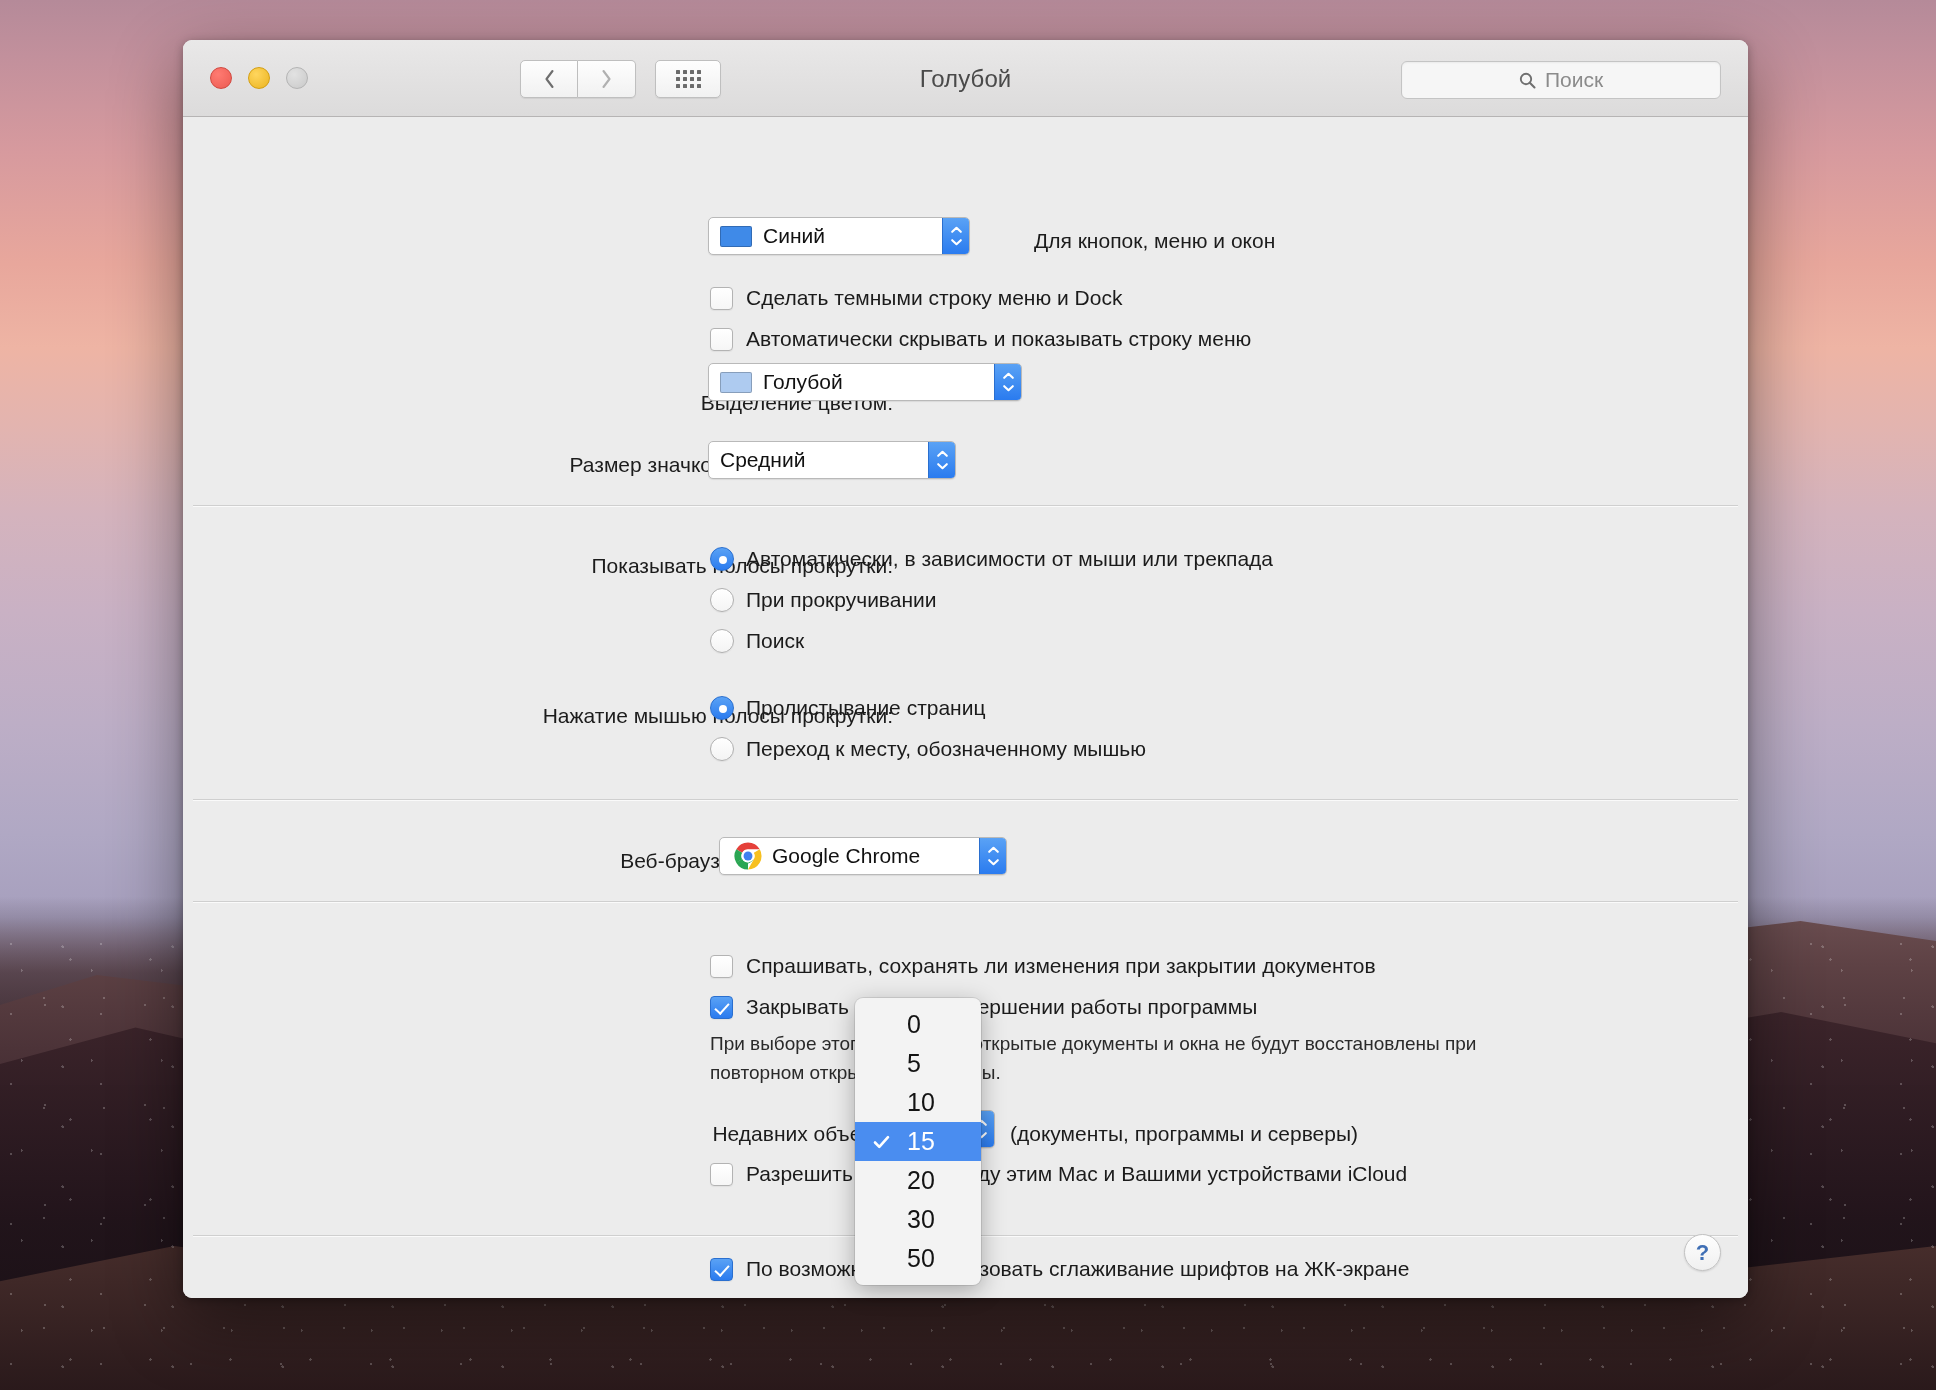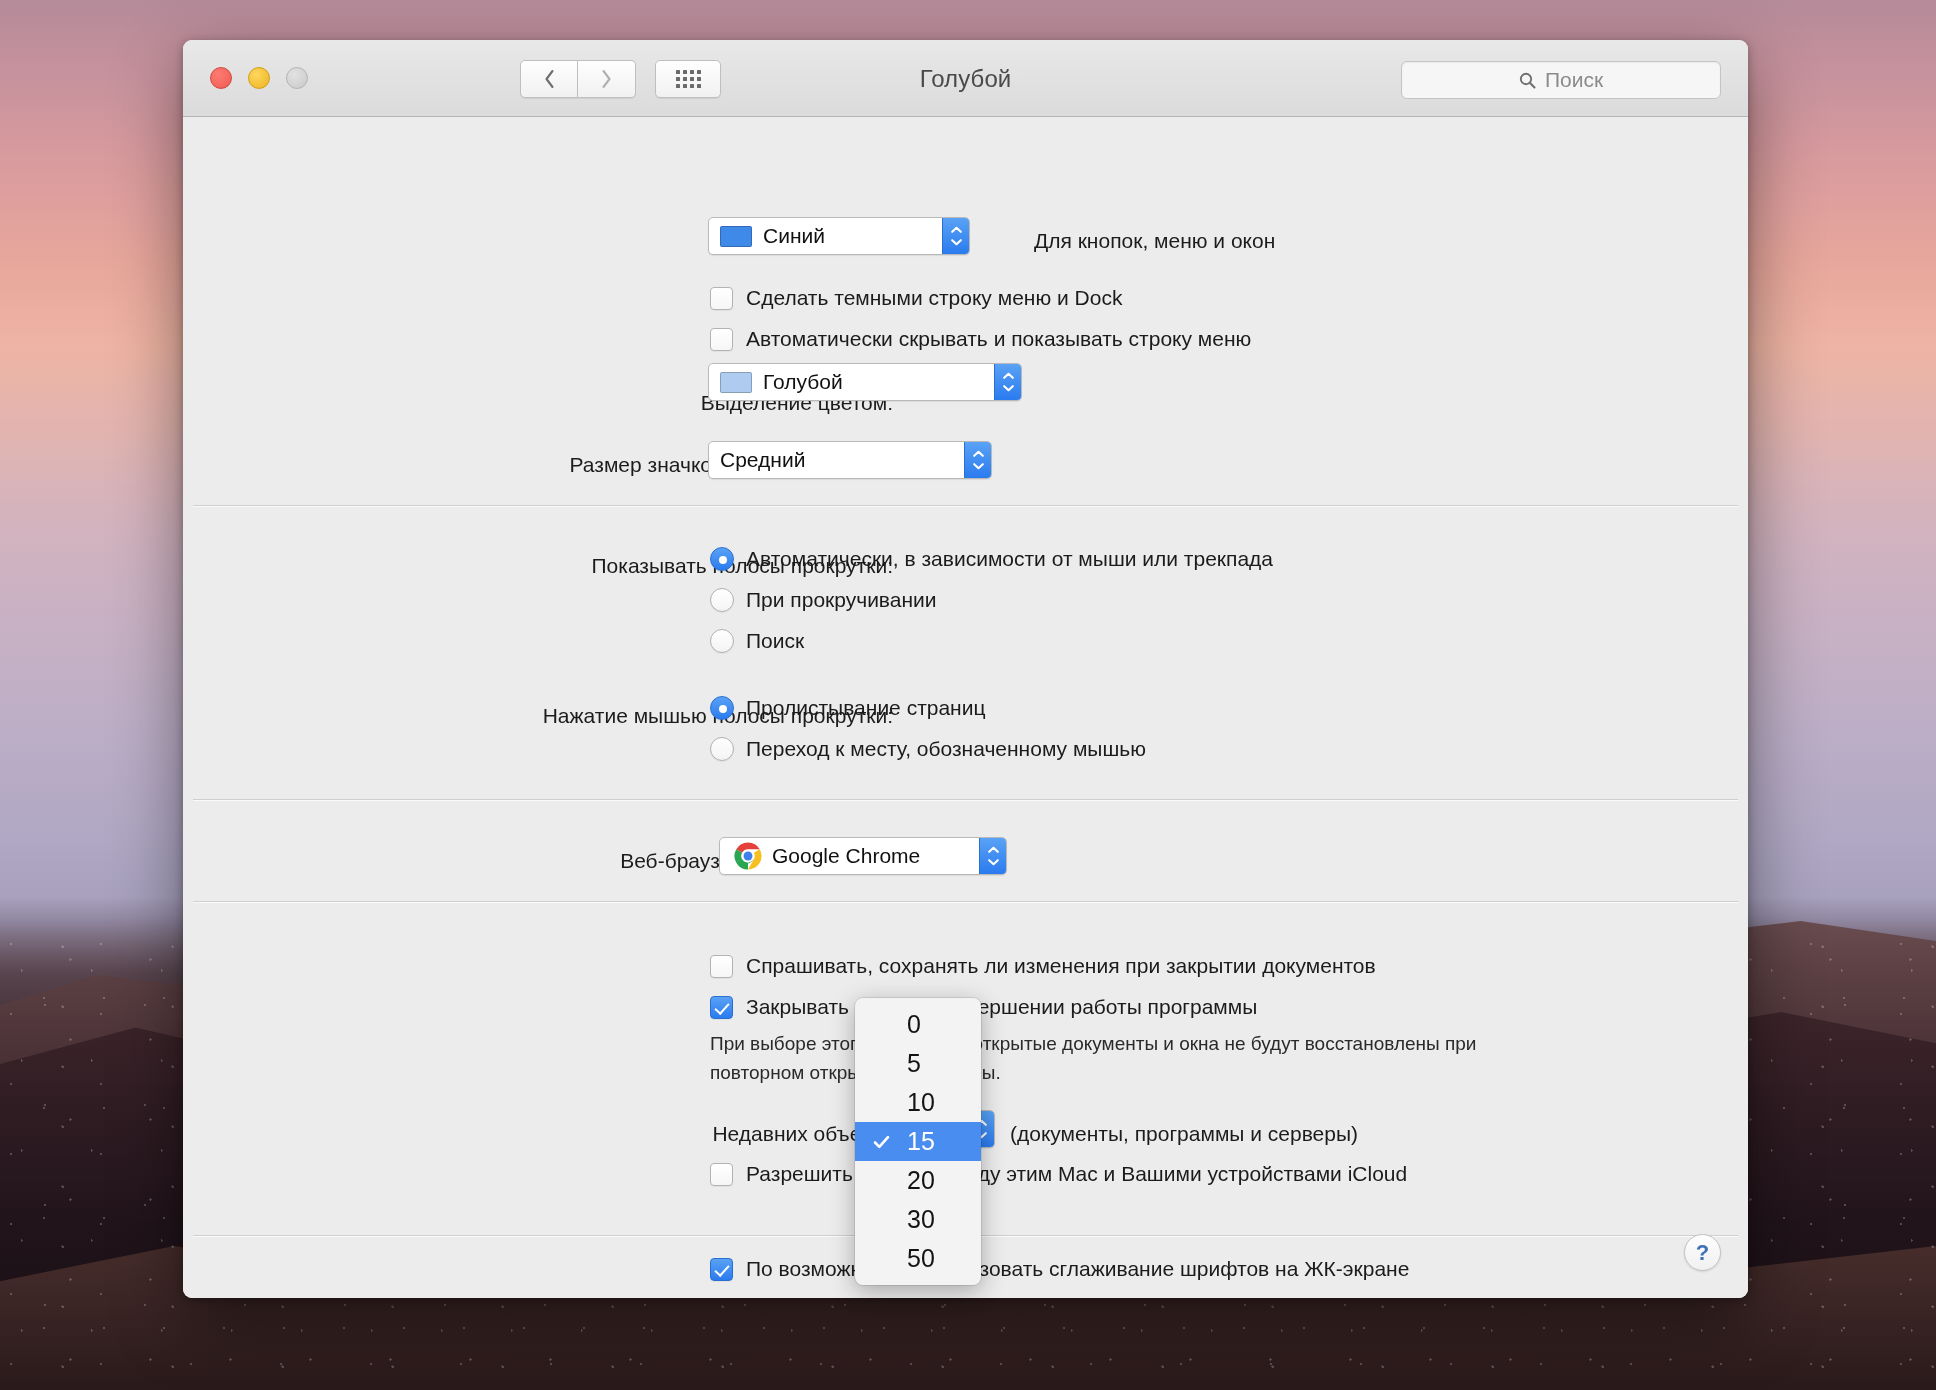--- a/index.html
+++ b/index.html
@@ -405,21 +405,21 @@
           <svg viewBox="0 0 13 8">
               <path d="M2.2 5.8 L6.5 1.8 L10.8 5.8"></path>
             </svg>
           <svg viewBox="0 0 13 8">
               <path d="M2.2 2.2 L6.5 6.2 L10.8 2.2"></path>
             </svg>
         </span>
       </div>
 
       <div class="lbl-right" style="left:110px; top:336px; width:600px;">Размер значков в боковом меню:</div>
-      <div class="popup" style="left:525px; top:324px; width:284px;">
+      <div class="popup" style="left:525px; top:324px; width:248px;">
         <span class="pval">Средний</span>
         <span class="stepper">
           <svg viewBox="0 0 13 8">
               <path d="M2.2 5.8 L6.5 1.8 L10.8 5.8"></path>
             </svg>
           <svg viewBox="0 0 13 8">
               <path d="M2.2 2.2 L6.5 6.2 L10.8 2.2"></path>
             </svg>
         </span>
       </div>

